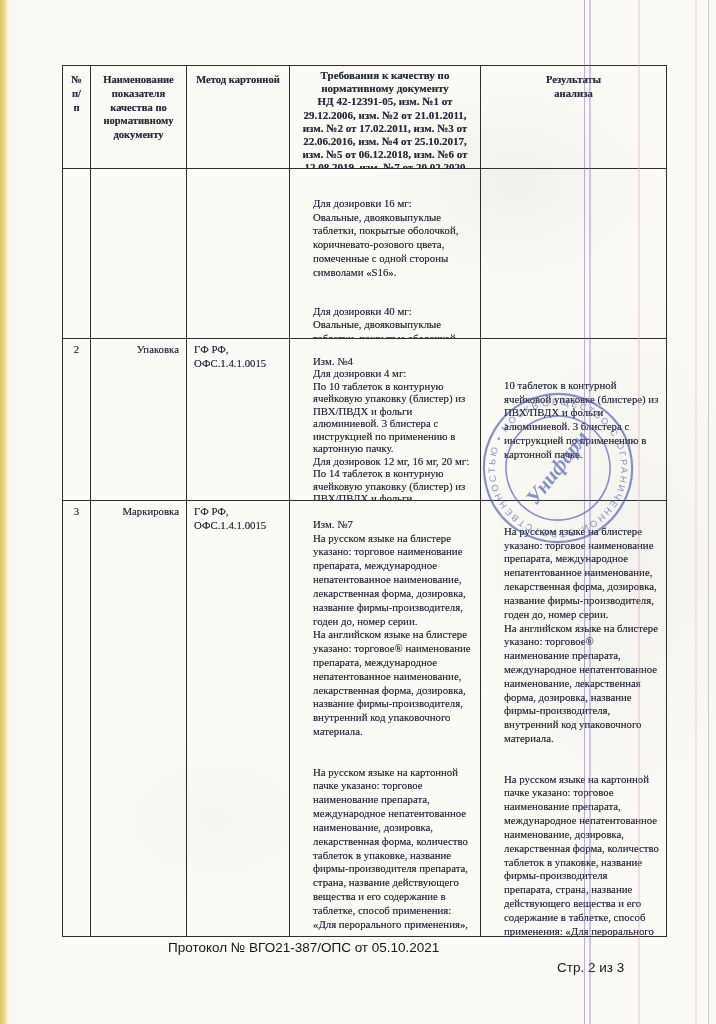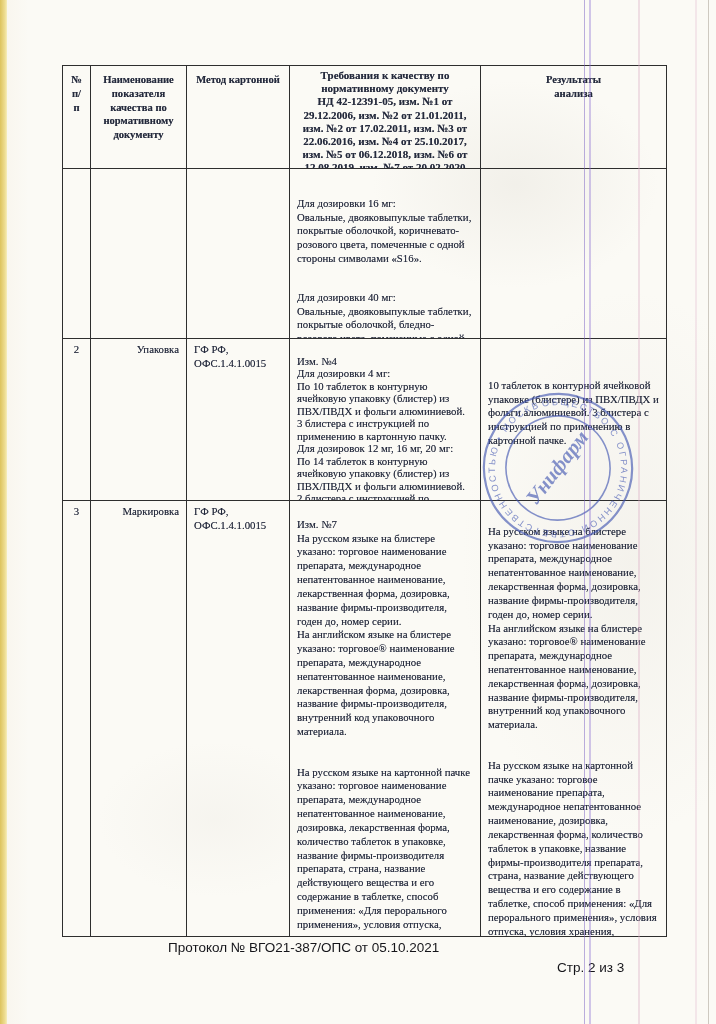--- a/index.html
+++ b/index.html
@@ -31,21 +31,21 @@
     overflow:hidden;color:#242a3c;font-size:10.8px;line-height:1.28;
     padding:3px 7px;white-space:pre-line;box-sizing:border-box;
     text-shadow:0 0 .4px rgba(30,35,60,.55);}
   .hc{font-weight:bold;text-align:center;font-size:10.6px;line-height:1.3;padding-top:7px;}
   .hc.req-h{line-height:1.2;padding-top:3px;padding-left:4px;padding-right:4px;font-size:11px;}
   .hc.method-h{white-space:nowrap;padding-left:2px;padding-right:2px;}
   .num-cell{text-align:center;padding-top:4px;}
   .name-cell{padding-top:4px;text-align:right;}
   .method-cell{padding-top:4px;}
   .tight{line-height:1.16;}
-  .para{white-space:pre-line;}
+  .para{white-space:pre-line;margin-left:16px;}
   .para.gap{margin-top:11px;}
   .para.gap13{margin-top:13px;}
   .pt14{padding-top:14px;}
   .pt10{padding-top:10px;}
   .pt26{padding-top:26px;}
 
   
   .stamp{position:absolute;left:478px;top:388px;width:160px;height:160px;
     z-index:4;opacity:.62;transform:rotate(-14deg);pointer-events:none;}
   .stamp text{fill:#3d52b0;}

